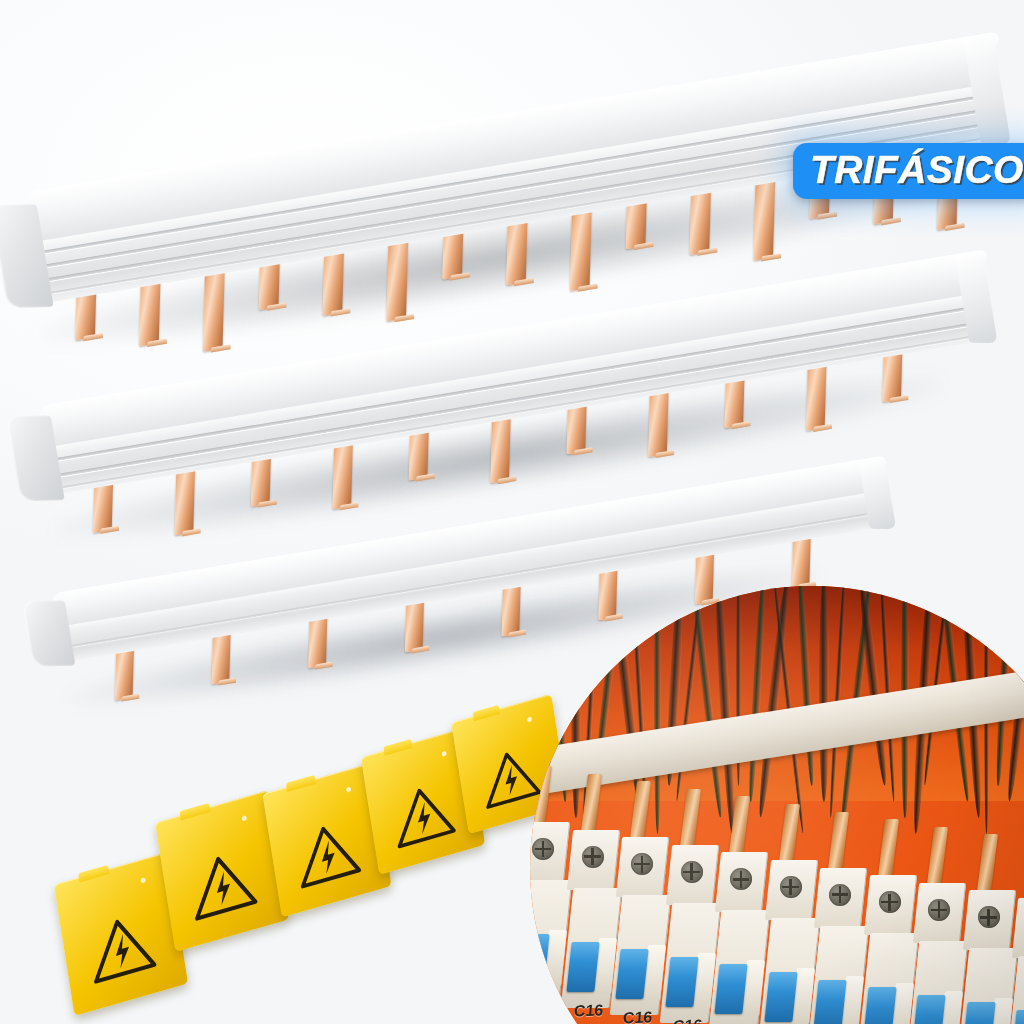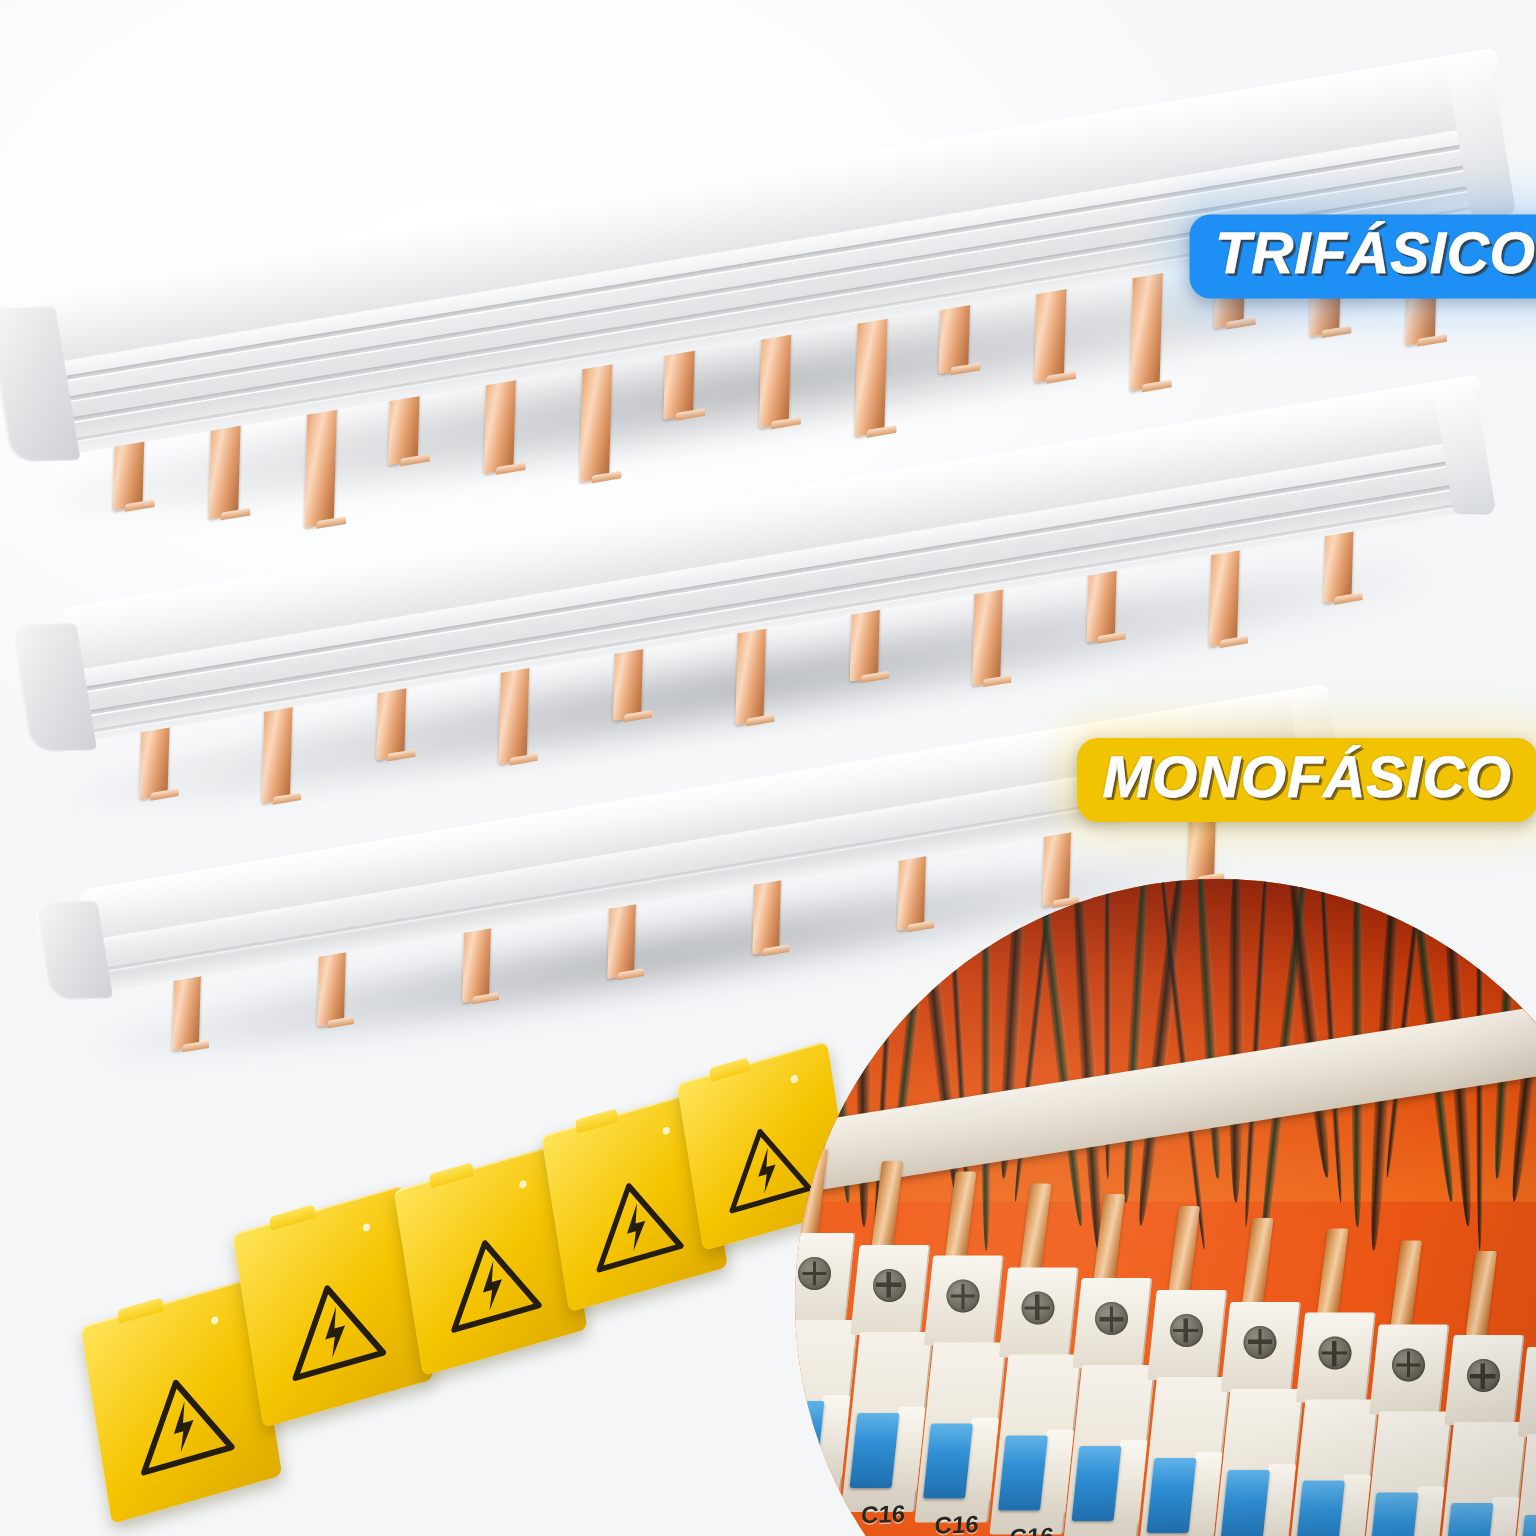--- a/index.html
+++ b/index.html
@@ -506,17 +506,14 @@
         <div class="toggle" style="left: 484px; top: 424px; width: 28px; height: 50px; transform: skewX(-6deg);"></div>
       </div>
     <div class="inset-shade"></div>
   </div>
 
   <div class="badge glow-blue" id="badge-0" style="left:793px; top:143px; background:#1e90f5;">
     <span style="font-size: 39px;">TRIFÁSICO</span>
   </div>
 
 
-  <div class="badge glow-yellow" id="badge-2" style="left:718px; top:492px; background:#f2c300;">
-    <span style="font-size: 39px;">MONOFÁSICO</span>
-  </div>
 
 </div>
 
 </body></html>

